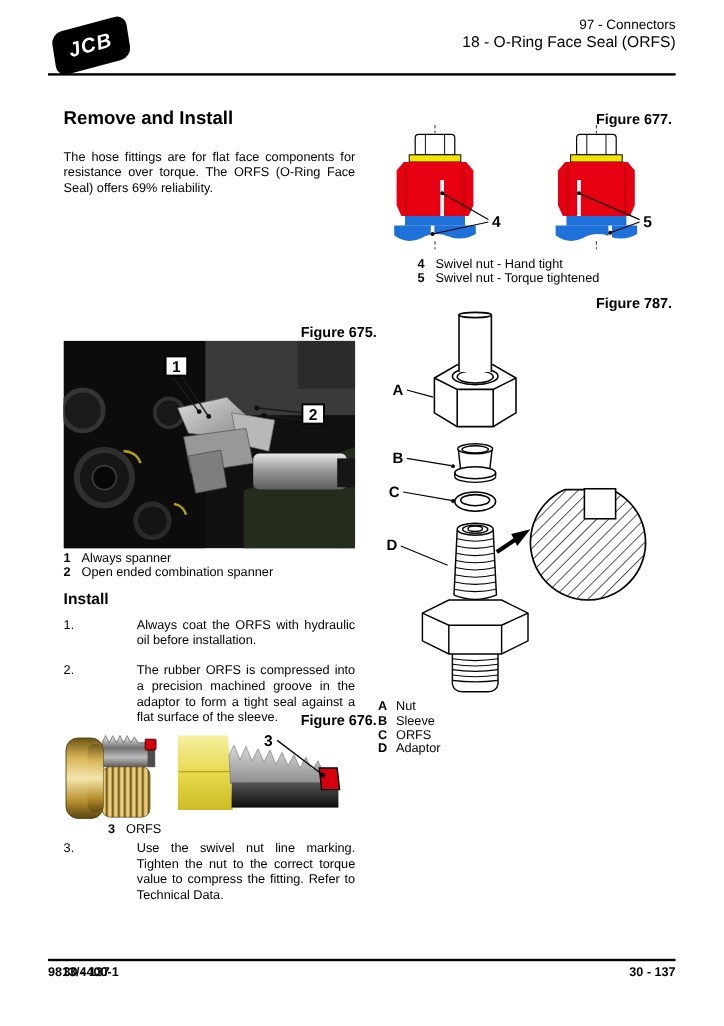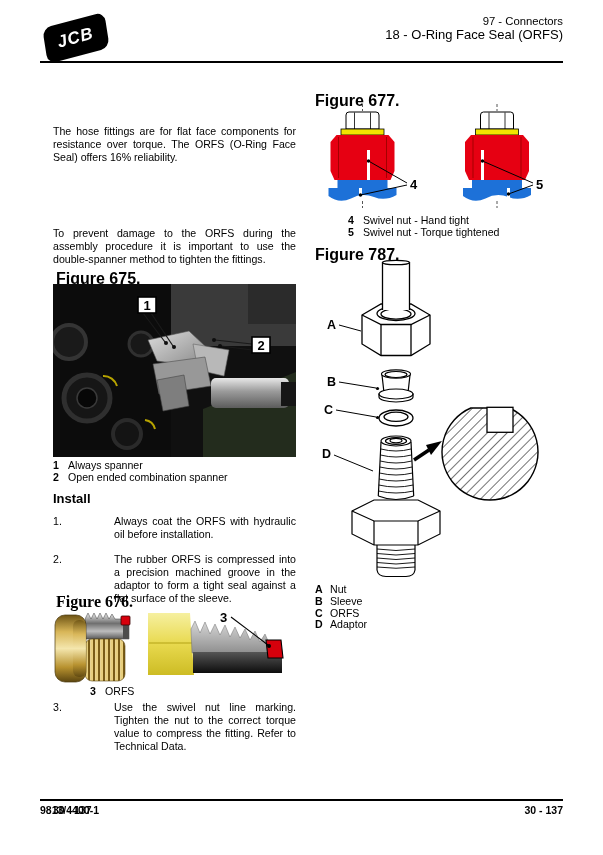--- a/index.html
+++ b/index.html
@@ -12,22 +12,22 @@
   .logo span{color:#fff;font-weight:bold;font-style:italic;font-size:17px;letter-spacing:1px;
         transform:skewX(6deg);}
   .hdr-titles{right:40px;top:15px;text-align:right;line-height:1.15;}
   .hdr-l1{font-size:12.8px;font-weight:bold;}
   .hdr-l2{font-size:11.3px;}
   .hdr-l3{font-size:13px;}
   .rule{left:40px;width:523px;height:2px;background:#000;}
   
   .h-main{left:53px;top:90px;font-size:15.5px;font-weight:bold;}
   .body-p{width:243px;left:53px;font-size:10.6px;line-height:12.9px;text-align:justify;margin:0;}
-  .cap{font-size:16px;font-weight:bold;text-align:left;}
-  .cap-l{left:56px;width:243px;}
+  .cap{font-size:12px;font-weight:bold;text-align:right;}
+  .cap-l{left:71px;width:243px;}
   .cap-r{left:315px;width:245px;}
   .legend{font-size:10.6px;line-height:12.4px;}
   .legend-row{display:flex;}
   .lk{font-weight:bold;width:15px;flex:0 0 15px;}
   .h-sub{left:53px;top:491px;font-size:13px;font-weight:bold;}
   .step{left:53px;width:243px;display:flex;font-size:10.6px;line-height:12.9px;}
   .step .num{width:17px;flex:0 0 17px;}
   .step .txt{flex:1;text-align:justify;margin-left:44px;}
   
   .foot-txt{top:804px;font-size:10.5px;font-weight:bold;}
@@ -42,22 +42,22 @@
 
   <div class="abs logo">
     <span>JCB</span>
   </div>
   <div class="abs hdr-titles">
     <div class="hdr-l2">97 - Connectors</div>
     <div class="hdr-l3">18 - O-Ring Face Seal (ORFS)</div>
   </div>
   <div class="abs rule" style="top:61px;"></div>
 
-  <p class="abs body-p" style="top:125px;">The hose fittings are for flat face components for resistance over torque. The ORFS (O-Ring Face Seal) offers 16% reliability.</p>
-  <p class="abs body-p" style="top:227px;">To prevent damage to the ORFS during the assembly procedure it is important to use the double-spanner method to tighten the fittings.</p>
+  <div class="abs h-main">Remove and Install</div>
+  <p class="abs body-p" style="top:125px;">The hose fittings are for flat face components for resistance over torque. The ORFS (O-Ring Face Seal) offers 69% reliability.</p>
 
   <div class="abs cap cap-l" style="top:270px;">Figure 675.</div>
 
   <svg class="abs" style="left:53px;top:284px;" width="243" height="173" viewBox="0 0 243 173">
     <defs>
       <linearGradient id="ferrule" x1="0" y1="0" x2="0" y2="1">
         <stop offset="0" stop-color="#e8e8e8"></stop>
           <stop offset="0.45" stop-color="#9a9a9a"></stop>
           <stop offset="1" stop-color="#5c5c5c"></stop>
       </linearGradient>
@@ -116,21 +116,21 @@
 
   <div class="abs step" style="top:515px;">
     <span class="num">1.</span>
     <span class="txt">Always coat the ORFS with hydraulic oil before installation.</span>
   </div>
   <div class="abs step" style="top:553px;">
     <span class="num">2.</span>
     <span class="txt">The rubber ORFS is compressed into a precision machined groove in the adaptor to form a tight seal against a flat surface of the sleeve.</span>
   </div>
 
-  <div class="abs cap cap-l" style="top:593px;font-family:Liberation Serif, serif;">Figure 676.</div>
+  <div class="abs cap cap-l" style="top:593px;">Figure 676.</div>
 
   <svg class="abs" style="left:53px;top:607px;" width="80" height="78" viewBox="0 0 80 78">
     <defs>
       <linearGradient id="goldV" x1="0" y1="0" x2="0" y2="1">
         <stop offset="0" stop-color="#6e5414"></stop>
           <stop offset="0.25" stop-color="#d8b658"></stop>
         <stop offset="0.5" stop-color="#f4e6ad"></stop>
           <stop offset="0.78" stop-color="#b8922f"></stop>
         <stop offset="1" stop-color="#5c4610"></stop>
       </linearGradient>

